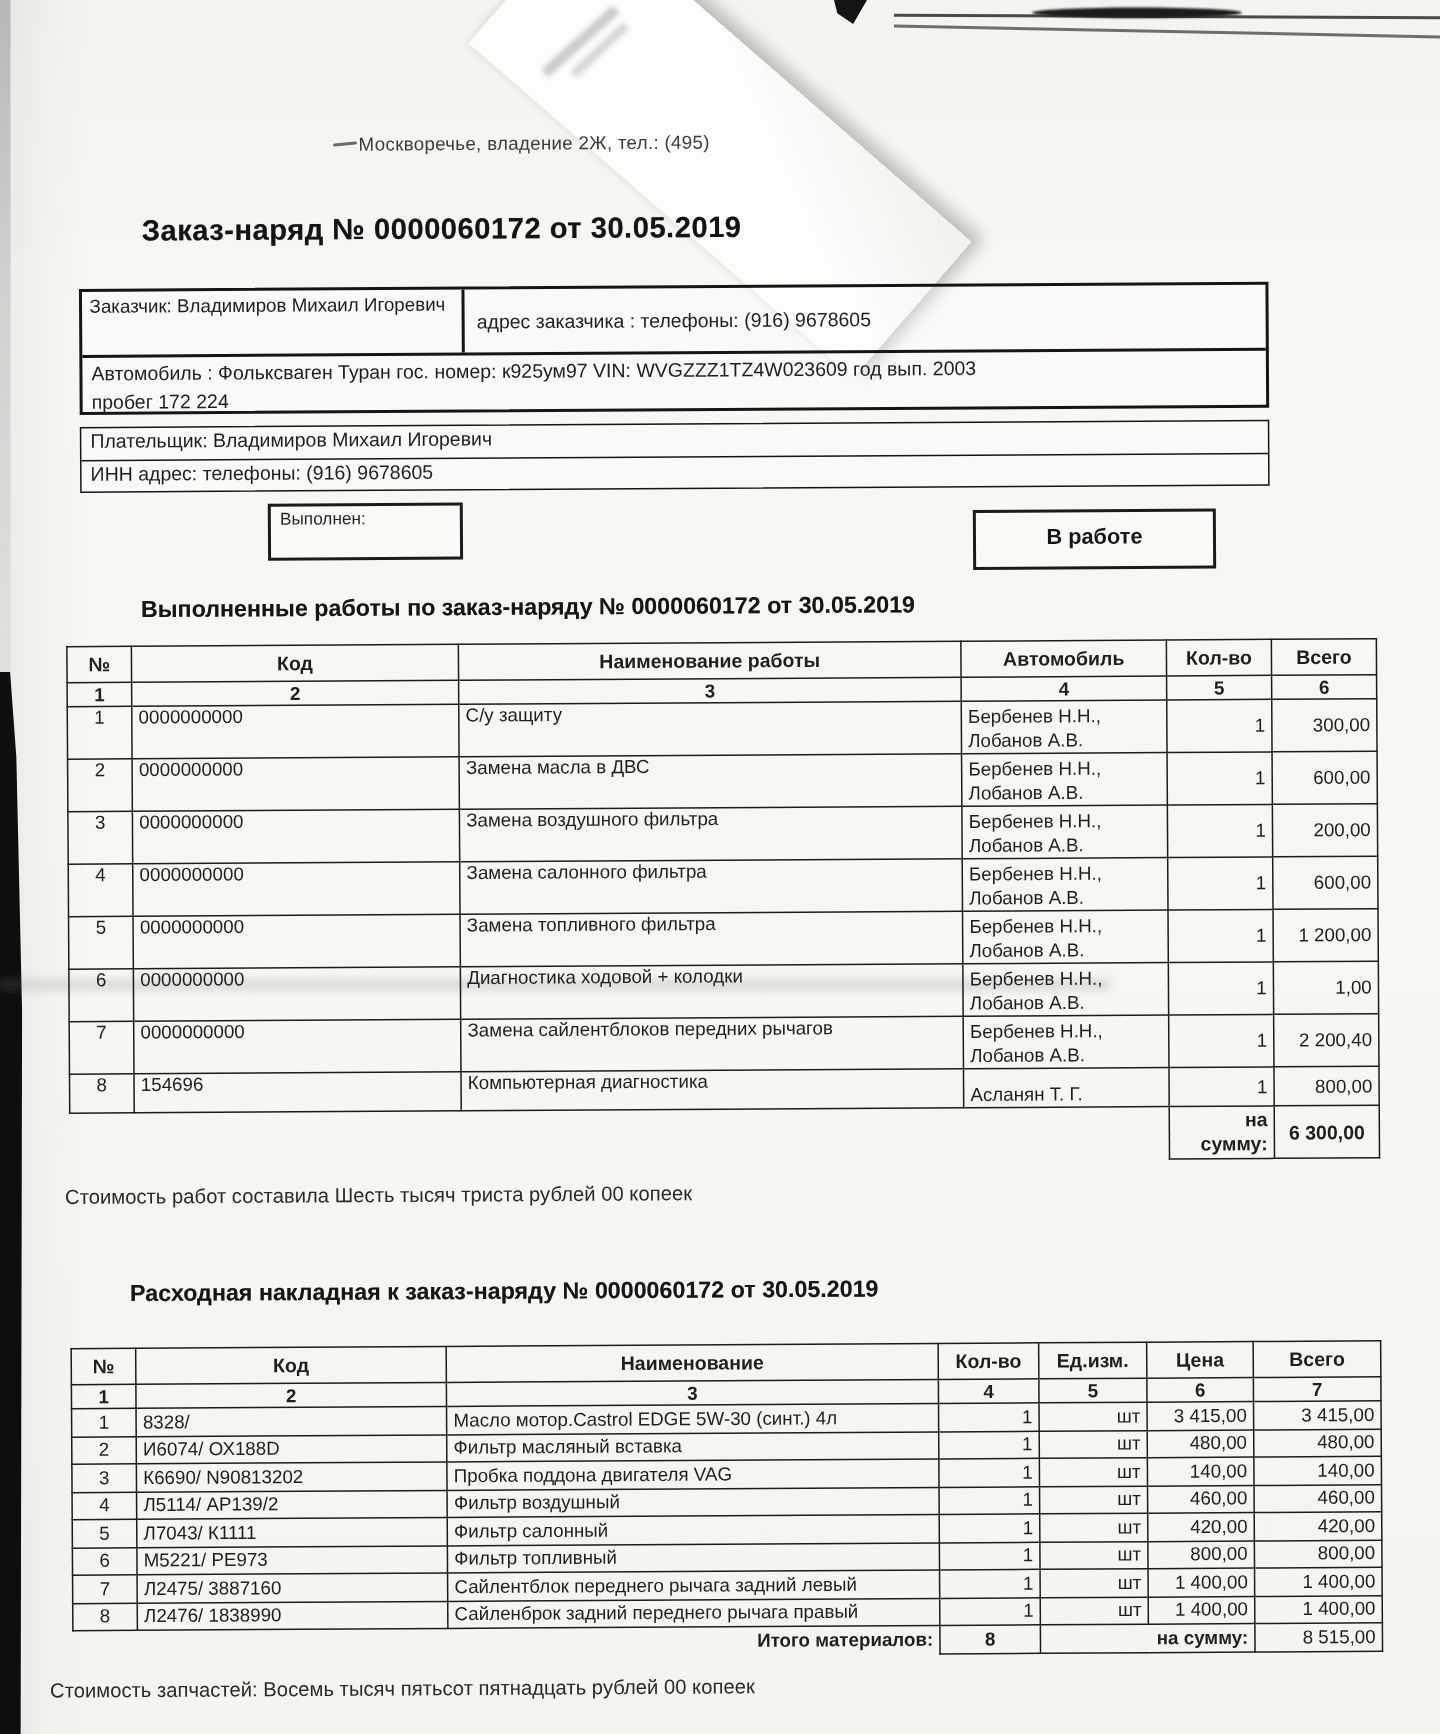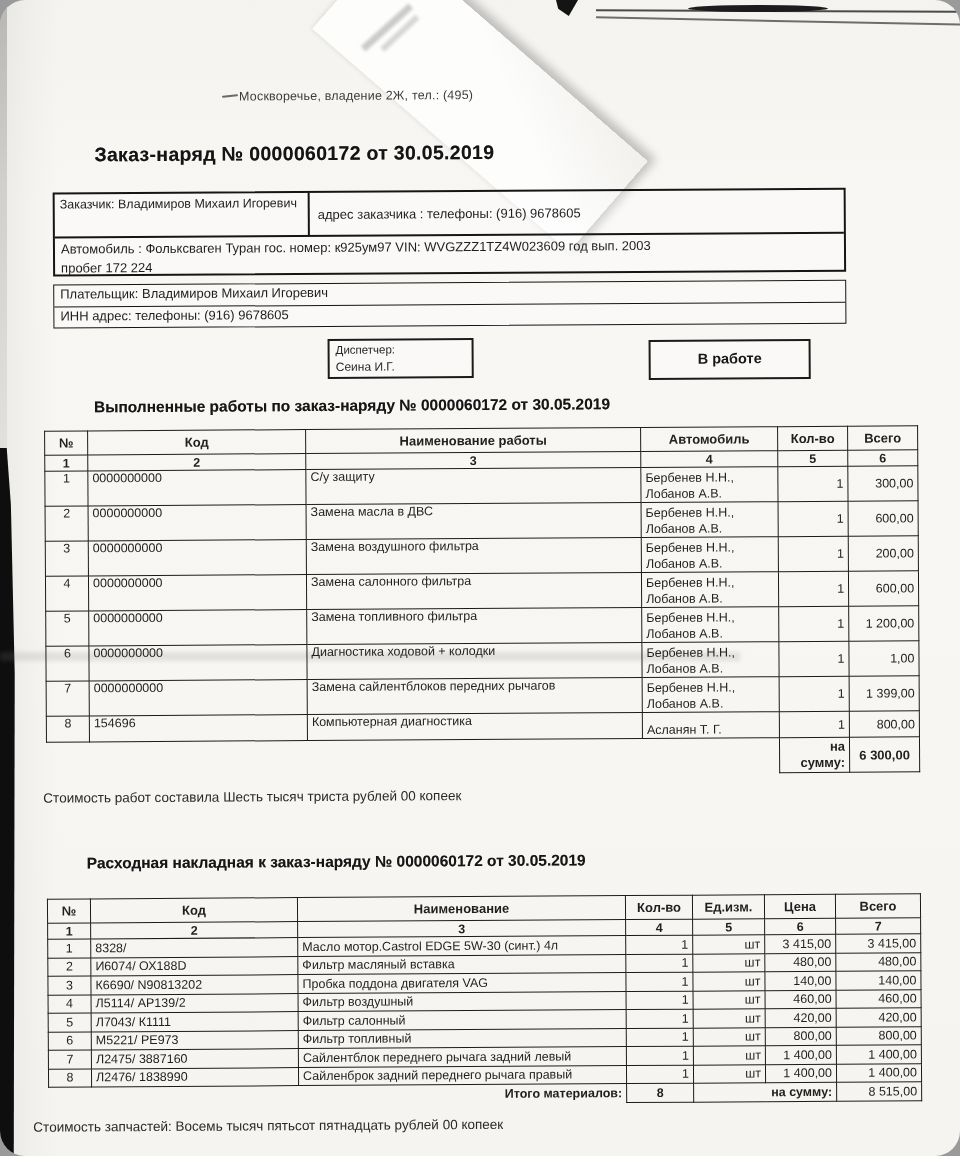--- a/index.html
+++ b/index.html
@@ -4,21 +4,20 @@
 <style>
   html,body{margin:0;padding:0;background:#9a9a9a;}
   *{box-sizing:border-box;}
   .page{
     position:relative;width:960px;height:1156px;overflow:hidden;
     background:
       linear-gradient(90deg, rgba(0,0,0,0.05) 0px, rgba(0,0,0,0.02) 30px, rgba(0,0,0,0) 60px),
       linear-gradient(180deg,#f4f3f0 0%,#f8f7f4 18%,#f7f6f3 60%,#f5f4f1 100%);
     font-family:"Liberation Sans", sans-serif;
     color:#1e1e1e;
-    border-radius:25px;
   }
   
   .edge-strip-top{position:absolute;left:0;top:0;width:7px;height:460px;
     background:linear-gradient(180deg,#8f8f8f,#b9b9b9 40%,#d9d9d6);opacity:.55;}
   .edge-band-black{position:absolute;left:0;top:448px;width:16px;height:708px;
     background:#0e0e0e;filter:blur(.4px);
     clip-path:polygon(0 0,42% 0,68% 8%,92% 32%,86% 100%,0 100%);}
   .receipt{position:absolute;left:420px;top:-75px;width:120px;height:340px;
     background:linear-gradient(115deg,#fdfdfc 60%,#f1f0ec);
     transform:rotate(-49deg);
@@ -138,23 +137,22 @@
         <div>Автомобиль : Фольксваген Туран  гос. номер:  к925ум97   VIN: WVGZZZ1TZ4W023609 год вып. 2003</div>
         <div>пробег 172 224</div>
       </div>
     </div>
 
     <div class="info-box box-payer">
       <div class="payer-row">Плательщик:  Владимиров Михаил Игоревич</div>
       <div class="inn-row">ИНН   адрес:   телефоны: (916) 9678605</div>
     </div>
 
-    <div class="sbox sb-dispatcher">
-      <div>Диспетчер:</div>
-      <div class="val">Сеина И.Г.</div>
+    <div class="sbox sb-done">
+      <div>Выполнен:</div>
     </div>
     <div class="sbox sb-state">В работе</div>
 
     <h2 class="sec-heading works-heading">Выполненные работы по заказ-наряду №  0000060172 от 30.05.2019</h2>
 
     <table class="tbl works">
       <colgroup>
         <col style="width:43px">
           <col style="width:218px">
           <col style="width:335px">
@@ -256,21 +254,21 @@
 
           <tr>
             <td class="c-num">7</td>
             <td class="c-code">0000000000</td>
             <td class="c-name">Замена сайлентблоков передних рычагов</td>
             <td class="c-exec">
               <div>Бербенев Н.Н.,</div>
               <div>Лобанов А.В.</div>
             </td>
             <td class="c-qty">1</td>
-            <td class="c-total">1 399,00</td>
+            <td class="c-total">2 200,40</td>
           </tr>
 
           <tr>
             <td class="c-num">8</td>
             <td class="c-code">154696</td>
             <td class="c-name">Компьютерная диагностика</td>
             <td class="c-exec">
               <div>Асланян Т. Г.</div>
               <div></div>
             </td>

